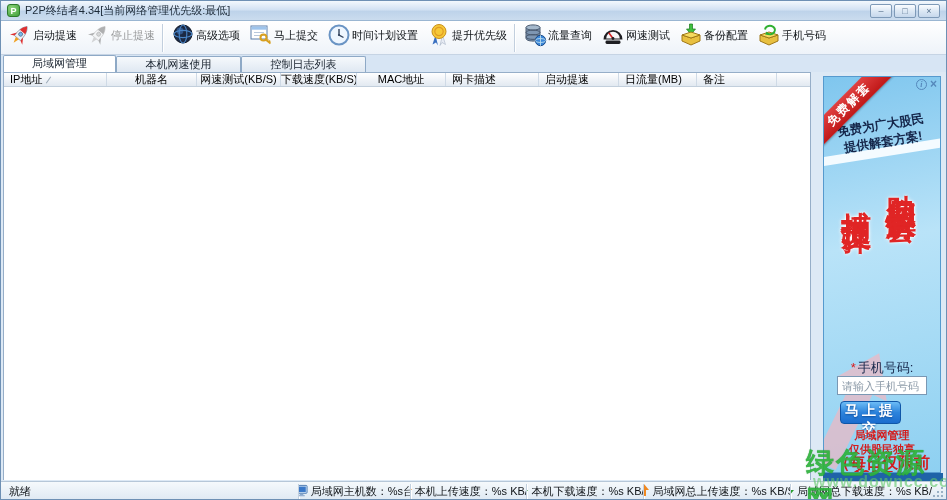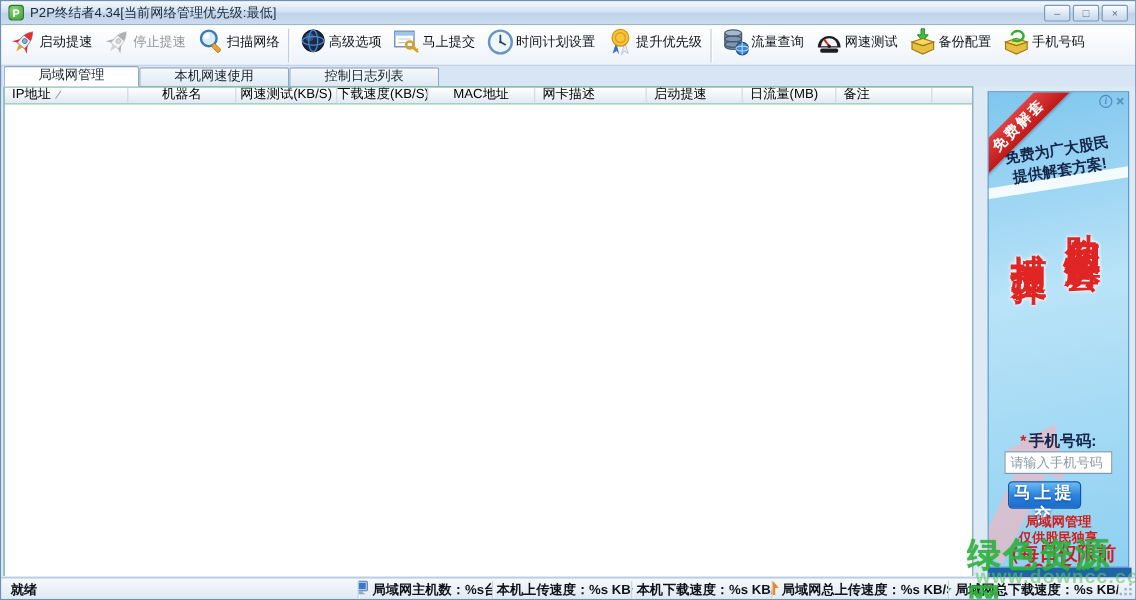--- a/index.html
+++ b/index.html
@@ -70,21 +70,21 @@
   .ad-stripe { position:absolute; top:70px; left:-12px; width:150px; height:9px;
     background:#f4fbff; transform:rotate(-9deg); z-index:2; }
   .ad-vert { position:absolute; z-index:3; writing-mode:vertical-rl;
     text-orientation:upright; font-size:30px; font-weight:bold; color:#e02525;
     letter-spacing:4px; line-height:1;
     text-shadow:0 0 2px #fff,0 0 4px #ffffffcc; }
   .ad-vert.right { top:93px; left:62px; }
   .ad-vert.left  { top:110px; left:17px; }
   .ad-arrow { position:absolute; top:262px; left:-6px; z-index:1; opacity:.8; }
   .ad-phone { position:absolute; top:282px; width:100%; text-align:center; z-index:3;
-    font-size:13px; font-weight:bold; color:#15264a; }
+    font-size:13px; font-weight:normal; color:#15264a; }
   .ad-phone .req { color:#e01818; margin-right:2px; }
   .ad-input { position:absolute; top:299px; left:13px; width:90px; height:19px; z-index:3;
     border:1px solid #7a98b4; background:#fff; font-size:11px; padding:0 4px;
     font-family:"Liberation Sans",sans-serif; }
   .ad-input::placeholder { color:#8c9aa8; }
   .ad-submit { position:absolute; top:324px; left:16px; width:61px; height:23px; z-index:3;
     border:1px solid #0f56a8; border-radius:4px;
     background:linear-gradient(#6cbcf6,#2d84dc 50%,#1a6cce);
     color:#fff; font-size:14px; font-weight:bold; letter-spacing:3px;
     text-shadow:0 1px 2px #0a4a9a; font-family:"Liberation Sans",sans-serif; }
@@ -96,21 +96,21 @@
   .wm1 { position:absolute; left:805px; top:443px; z-index:50; font-size:28px;
     font-weight:bold; color:#2eb33c; letter-spacing:2px; opacity:.92;
     text-shadow:0 0 1px #1d8c2a; }
   .wm2 { position:absolute; left:812px; top:472px; z-index:50; font-size:16px;
     font-weight:bold; color:#5fc768; opacity:.6; letter-spacing:1px; }
   
   .statusbar { position:absolute; left:0; top:480px; width:945px; height:19px;
     background:linear-gradient(#f5f9fc,#dfe9f3); border-top:1px solid #b6c7d8;
     display:flex; align-items:center; font-size:11px; color:#101418; }
   .seg { display:flex; align-items:center; justify-content:center; gap:3px;
-    white-space:nowrap; overflow:hidden; height:100%;font-weight:bold; }
+    white-space:nowrap; overflow:hidden; height:100%; }
   .seg.first { justify-content:flex-start; padding-left:8px; }
   .ssep { width:1px; height:15px; background:#c2d0de; box-shadow:1px 0 0 #fff; }
   .grip { margin-left:auto; margin-right:2px; align-self:flex-end; }
 </style>
 </head>
 <body>
 
 <div class="titlebar">
   <div class="app-icon">P</div>
   <span class="title-text">P2P终结者4.34[当前网络管理优先级:最低]</span>
@@ -144,30 +144,20 @@
             <path d="M13 2C16 5 17 9 17 13L17 17L9 17L9 13C9 9 10 5 13 2Z" fill="#eef0f4" stroke="#8a96a8" stroke-width="0.8"></path>
             <path d="M13 2C14.8 4 16 6.5 16.5 9L9.5 9C10 6.5 11.2 4 13 2Z" fill="#e03030"></path>
             <circle cx="13" cy="12" r="2" fill="#7ab6e8" stroke="#44688c" stroke-width="0.7"></circle>
             <path d="M9 13L5 19L9 17Z" fill="#e03030"></path>
             <path d="M17 13L21 19L17 17Z" fill="#e03030"></path>
             <path d="M11 17L13 23L15 17Z" fill="#f0a020"></path>
           </g>
         </svg>
       </span>
     <span>停止提速</span>
-  </div>
-  <div class="tbtn">
-    <span>
-        <svg width="26" height="26" viewBox="0 0 26 26">
-          <circle cx="11" cy="10" r="6.5" fill="#d8ebff" stroke="#3a7ab8" stroke-width="2"></circle>
-          <circle cx="9.2" cy="8.2" r="2.4" fill="#ffffff" opacity=".8"></circle>
-          <rect x="15.4" y="13.6" width="8.5" height="3.8" rx="1.8" transform="rotate(45 15.4 13.6)" fill="#e8a42c" stroke="#a06818" stroke-width="0.6"></rect>
-        </svg>
-      </span>
-    <span>扫描网络</span>
   </div>
   <div class="tsep"></div>
   <div class="tbtn">
     <span>
         <svg width="26" height="26" viewBox="0 0 26 26">
           <circle cx="13" cy="12" r="9" fill="#1c2a44" stroke="#0e1626"></circle>
           <circle cx="10" cy="9" r="3.4" fill="#3a6aa8" opacity=".7"></circle>
           <ellipse cx="13" cy="12" rx="9" ry="3.6" fill="none" stroke="#4a86c8" stroke-width="1.1"></ellipse>
           <ellipse cx="13" cy="12" rx="3.8" ry="9" fill="none" stroke="#4a86c8" stroke-width="1.1"></ellipse>
         </svg>

